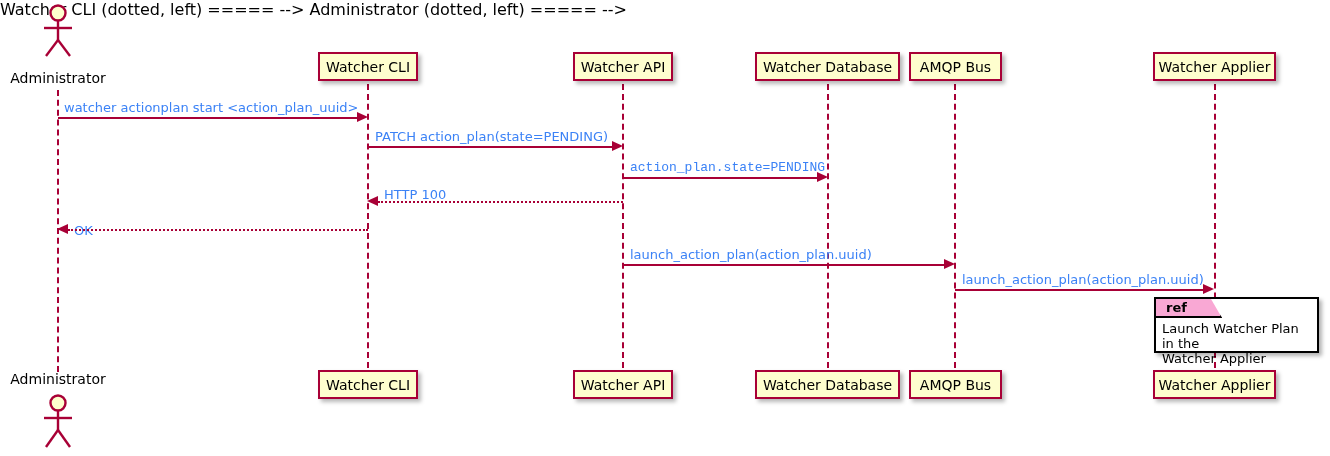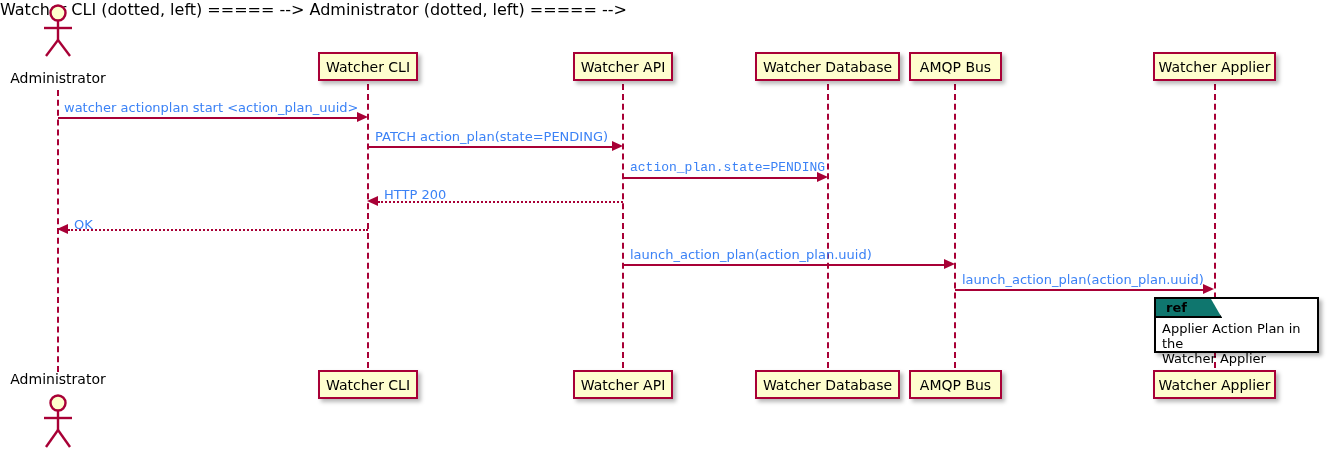--- a/index.html
+++ b/index.html
@@ -82,21 +82,21 @@
     position: absolute;
     background: #FFFFFF;
     border: 2px solid #000000;
     box-sizing: border-box;
     box-shadow: 3px 3px 4px rgba(0,0,0,0.3);
   }
   .ref-tab {
     position: absolute;
     left: 0; top: 0;
     height: 19px;
-    background: #0f766e;
+    background: #f9a8d4;
     border-right: 2px solid #000000;
     border-bottom: 2px solid #000000;
     box-sizing: border-box;
     display: flex;
     align-items: center;
     padding-left: 10px;
     padding-right: 16px;
     font-size: 13px;
     font-weight: bold;
     color: #000000;
@@ -165,46 +165,46 @@
   <div class="msg-label" style="left:375px; top:130px;">PATCH action_plan(state=PENDING)</div>
   <div class="msg-line" style="left:368px; top:146px; width:245px;"></div>
   <div class="arrowhead right" style="left:612px; top:141px;"></div>
 
   
   <div class="msg-label" style="left:630px; top:161px;font-family:Liberation Mono, monospace;">action_plan.state=PENDING</div>
   <div class="msg-line" style="left:623px; top:177px; width:195px;"></div>
   <div class="arrowhead right" style="left:817px; top:172px;"></div>
 
    Watcher CLI (dotted, left) ===== --&gt;
-  <div class="msg-label" style="left:384px; top:188px;">HTTP 200</div>
+  <div class="msg-label" style="left:384px; top:188px;">HTTP 100</div>
   <div class="msg-line dotted" style="left:378px; top:201px; width:245px;"></div>
   <div class="arrowhead left" style="left:367px; top:196px;"></div>
 
    Administrator (dotted, left) ===== --&gt;
-  <div class="msg-label" style="left:74px; top:218px;">OK</div>
+  <div class="msg-label" style="left:74px; top:224px;">OK</div>
   <div class="msg-line dotted" style="left:68px; top:229px; width:300px;"></div>
   <div class="arrowhead left" style="left:57px; top:224px;"></div>
 
   
   <div class="msg-label" style="left:630px; top:248px;">launch_action_plan(action_plan.uuid)</div>
   <div class="msg-line" style="left:623px; top:264px; width:322px;"></div>
   <div class="arrowhead right" style="left:944px; top:259px;"></div>
 
   
   <div class="msg-label" style="left:962px; top:273px;">launch_action_plan(action_plan.uuid)</div>
   <div class="msg-line" style="left:955px; top:289px; width:249px;"></div>
   <div class="arrowhead right" style="left:1203px; top:284px;"></div>
 
   
   <div class="refbox" style="left:1154px; top:297px; width:165px; height:56px;">
     <div class="ref-tab" style="width:66px;">
       <span>ref</span>
     </div>
     <div class="ref-text">
-      <div>Applier Action Plan in the</div>
+      <div>Launch Watcher Plan in the</div>
       <div>Watcher Applier</div>
     </div>
   </div>
 
   
   <div class="pbox" style="left:318px; top:370px; width:100px; height:29px;">
     <span>Watcher CLI</span>
   </div>
   <div class="pbox" style="left:573px; top:370px; width:100px; height:29px;">
     <span>Watcher API</span>

